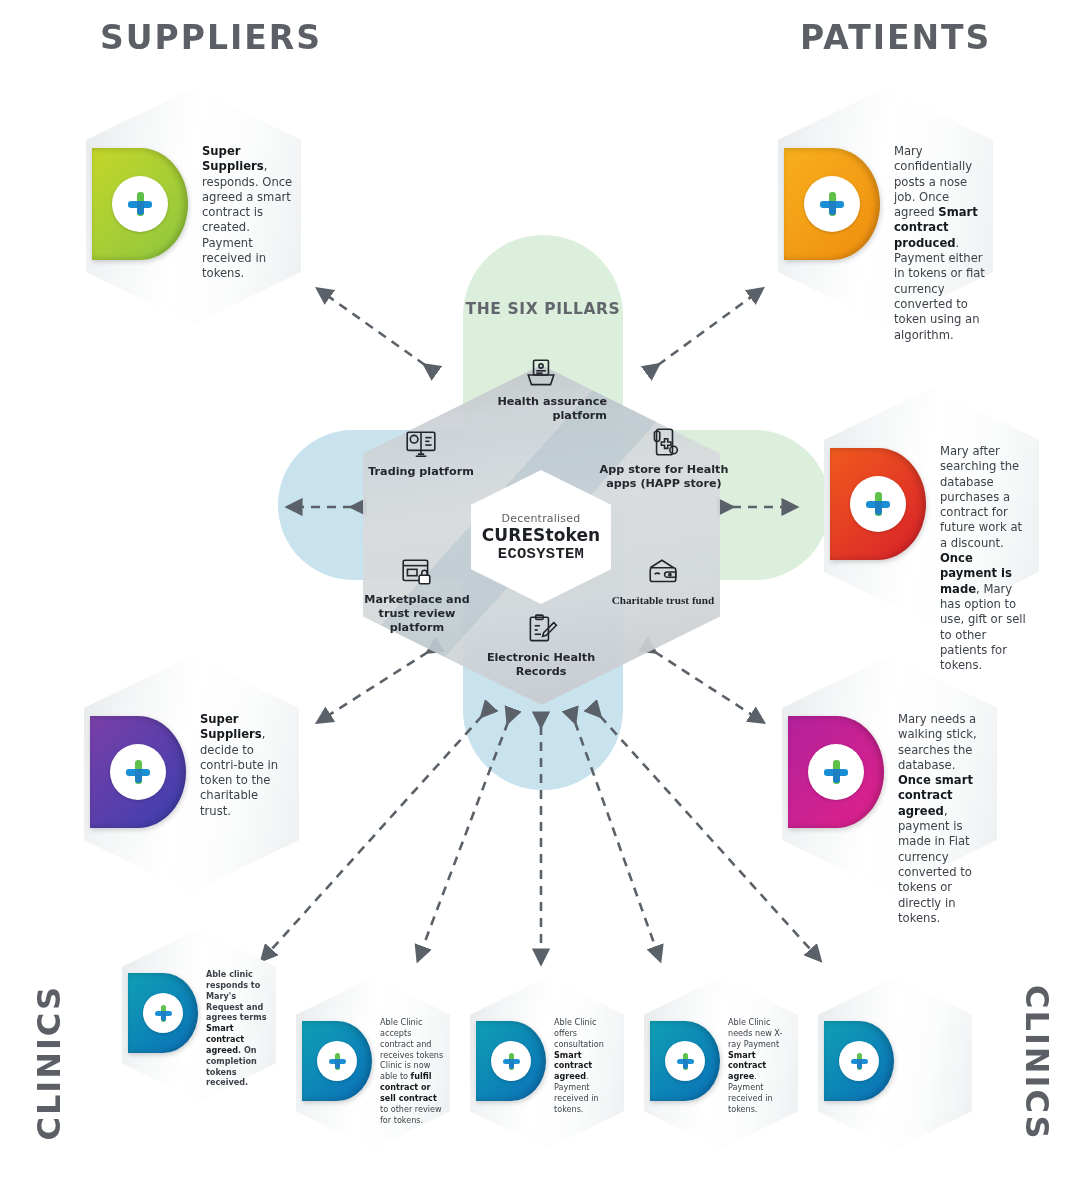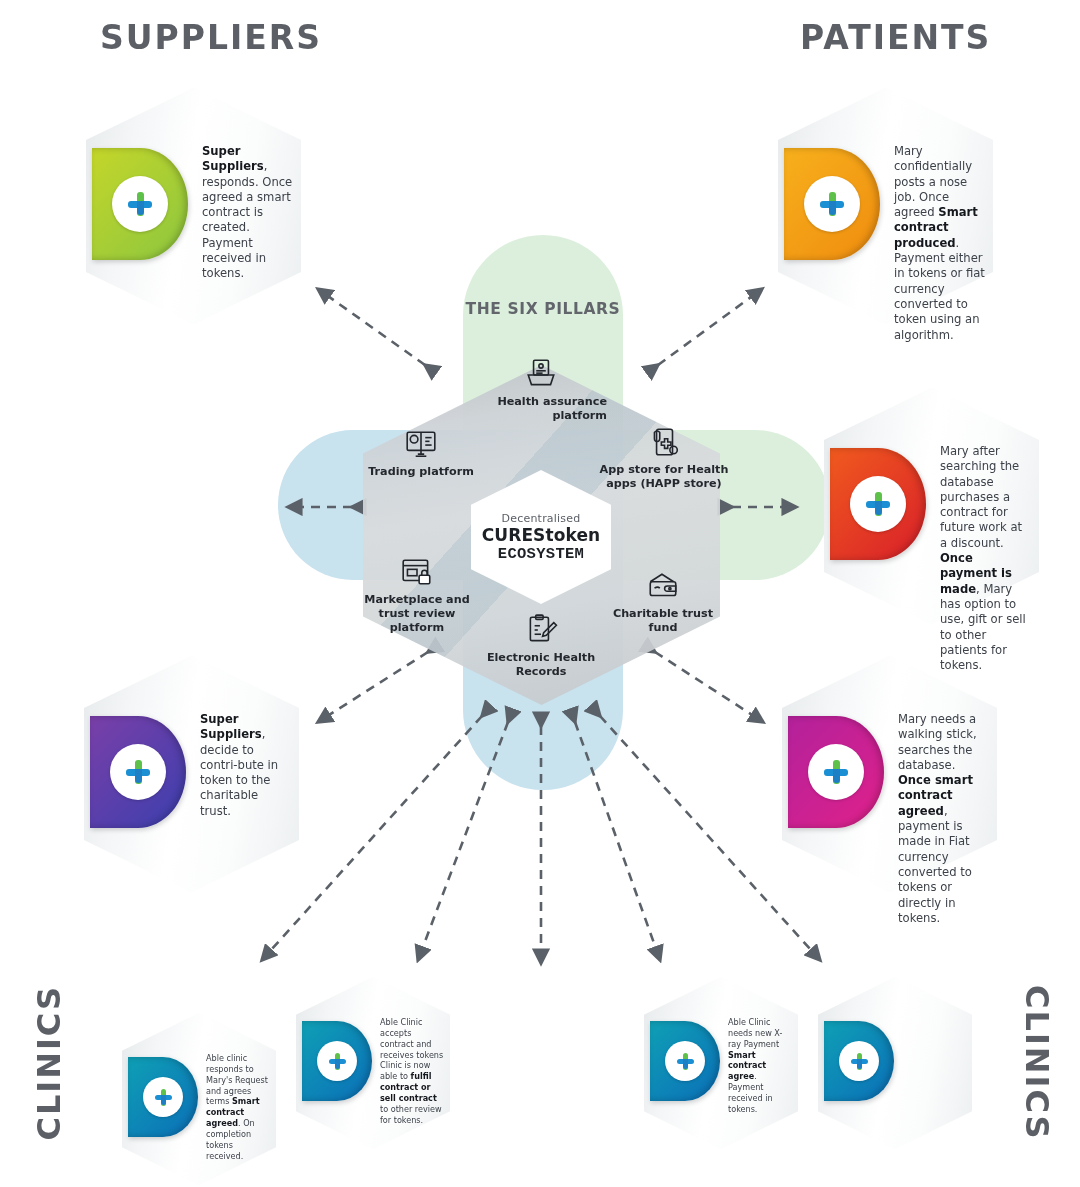--- a/index.html
+++ b/index.html
@@ -89,21 +89,21 @@
   .pillar{
     position:absolute;width:132px;text-align:center;
     font-size:11.2px;font-weight:bold;color:#24282e;line-height:1.25;
   }
   .pillar .picon{display:block;margin:0 auto 4px;width:34px;height:34px;}
   .pillar svg{width:34px;height:34px;display:block;}
   .p-top{left:112px;top:-8px;text-align:right;}
   .p-tl{left:-8px;top:62px;}
   .p-tr{left:235px;top:60px;}
   .p-bl{left:-12px;top:190px;}
-  .p-br{left:234px;top:204px;}
+  .p-br{left:234px;top:190px;font-family:Liberation Serif, serif;}
   .p-bot{left:112px;top:248px;}
 
   
   .node{
     position:absolute;z-index:5;
   }
   .node-shape{
     position:absolute;inset:0;
     clip-path:polygon(50% 0%,100% 22%,100% 78%,50% 100%,0% 78%,0% 22%);
     background:
@@ -353,21 +353,21 @@
           <i style="left:1px;top:10px;width:24px;height:7px;background:#1b8fd3;"></i>
           <i style="left:10px;top:10px;width:7px;height:14px;background:#1e7fc4;border-radius:0 0 4px 4px;"></i>
         </span>
       </div>
     </div>
     <div class="node-text">
       <span>Mary needs a walking stick, searches the database. </span><b>Once smart contract agreed</b><span>, payment is made in Fiat currency converted to tokens or directly in tokens.</span>
     </div>
   </div>
 
-  <div class="node small" style="left:122px;top:1013px;">
+  <div class="node small" style="left:122px;top:929px;font-weight:bold;">
     <div class="node-shape"></div>
     <div class="node-badge" style="background:linear-gradient(135deg,#0f9fb5,#0b6fb8);">
       <div class="badge-disc">
         <span class="cross" style="width:19px;height:19px;">
           <i style="left:7px;top:1px;width:5px;height:17px;background:#5ec14a;"></i>
           <i style="left:1px;top:7px;width:17px;height:5px;background:#1b8fd3;"></i>
           <i style="left:7px;top:7px;width:5px;height:10px;background:#1e7fc4;border-radius:0 0 3px 3px;"></i>
         </span>
       </div>
     </div>
@@ -385,43 +385,58 @@
           <i style="left:1px;top:7px;width:17px;height:5px;background:#1b8fd3;"></i>
           <i style="left:7px;top:7px;width:5px;height:10px;background:#1e7fc4;border-radius:0 0 3px 3px;"></i>
         </span>
       </div>
     </div>
     <div class="node-text">
       <span>Able Clinic accepts contract and receives tokens Clinic is now able to </span><b>fulfil contract or sell contract</b><span> to other review for tokens.</span>
     </div>
   </div>
 
-
-  <div class="node small" style="left:644px;top:977px;">
+  <div class="node small" style="left:470px;top:977px;">
     <div class="node-shape"></div>
     <div class="node-badge" style="background:linear-gradient(135deg,#0f9fb5,#0b6fb8);">
       <div class="badge-disc">
         <span class="cross" style="width:19px;height:19px;">
           <i style="left:7px;top:1px;width:5px;height:17px;background:#5ec14a;"></i>
           <i style="left:1px;top:7px;width:17px;height:5px;background:#1b8fd3;"></i>
           <i style="left:7px;top:7px;width:5px;height:10px;background:#1e7fc4;border-radius:0 0 3px 3px;"></i>
         </span>
       </div>
     </div>
     <div class="node-text">
-      <span>Able Clinic needs new X-ray Payment </span><b>Smart contract agree</b><span>. Payment received in tokens.</span>
-    </div>
-  </div>
-
-  <div class="node small" style="left:818px;top:977px;">
+      <span>Able Clinic offers consultation </span><b>Smart contract agreed</b><span>. Payment received in tokens.</span>
+    </div>
+  </div>
+
+  <div class="node small" style="left:644px;top:977px;">
     <div class="node-shape"></div>
     <div class="node-badge" style="background:linear-gradient(135deg,#0f9fb5,#0b6fb8);">
       <div class="badge-disc">
         <span class="cross" style="width:19px;height:19px;">
           <i style="left:7px;top:1px;width:5px;height:17px;background:#5ec14a;"></i>
           <i style="left:1px;top:7px;width:17px;height:5px;background:#1b8fd3;"></i>
           <i style="left:7px;top:7px;width:5px;height:10px;background:#1e7fc4;border-radius:0 0 3px 3px;"></i>
         </span>
       </div>
     </div>
+    <div class="node-text">
+      <span>Able Clinic needs new X-ray Payment </span><b>Smart contract agree</b><span>. Payment received in tokens.</span>
+    </div>
+  </div>
+
+  <div class="node small" style="left:818px;top:977px;">
+    <div class="node-shape"></div>
+    <div class="node-badge" style="background:linear-gradient(135deg,#0f9fb5,#0b6fb8);">
+      <div class="badge-disc">
+        <span class="cross" style="width:19px;height:19px;">
+          <i style="left:7px;top:1px;width:5px;height:17px;background:#5ec14a;"></i>
+          <i style="left:1px;top:7px;width:17px;height:5px;background:#1b8fd3;"></i>
+          <i style="left:7px;top:7px;width:5px;height:10px;background:#1e7fc4;border-radius:0 0 3px 3px;"></i>
+        </span>
+      </div>
+    </div>
   </div>
 
 </div>
 
 </body></html>

